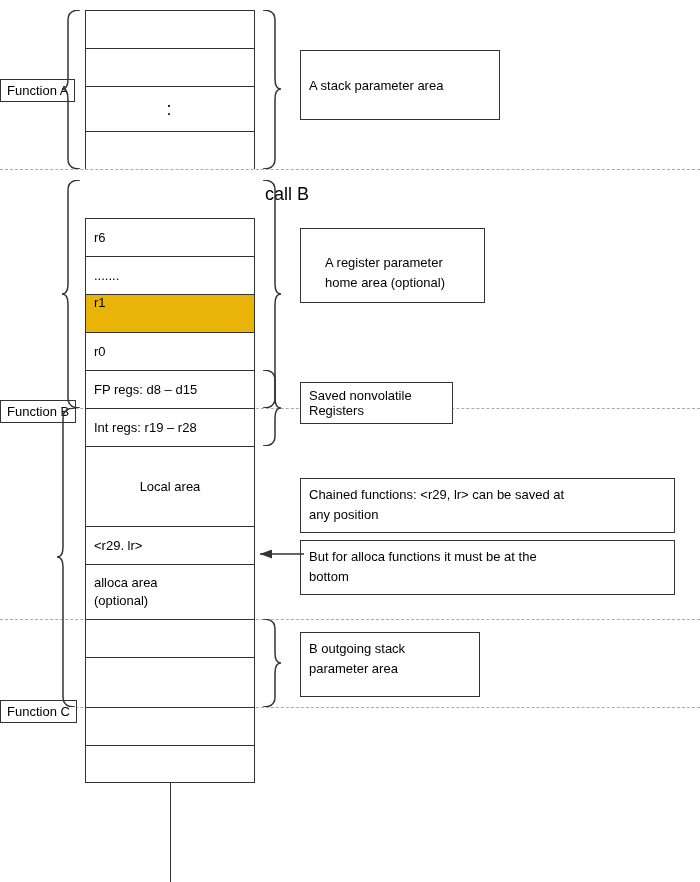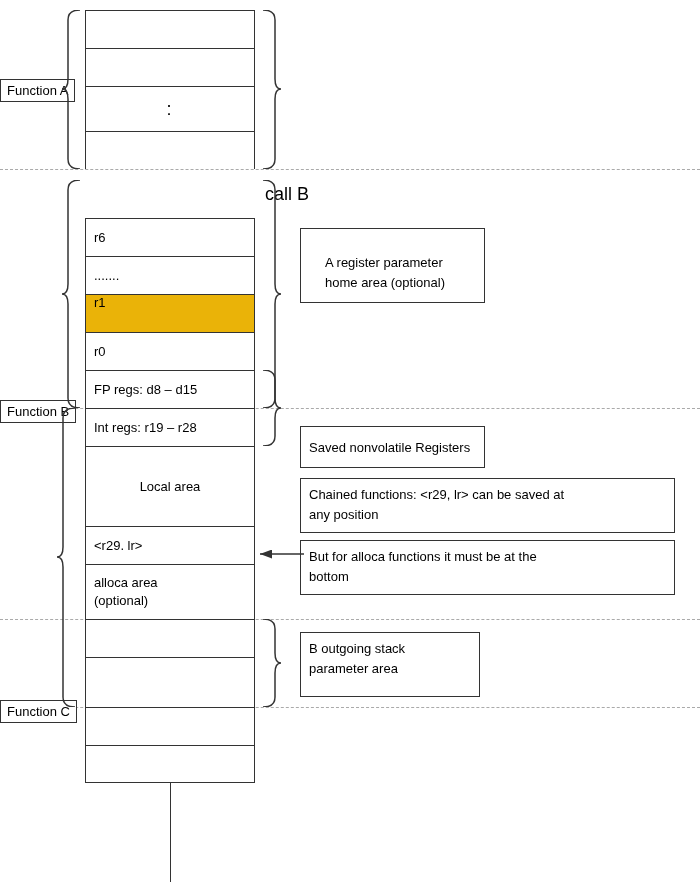--- a/index.html
+++ b/index.html
@@ -126,26 +126,29 @@
   </svg>
 
   <svg style="position:absolute;left:255px;top:370px;" width="28" height="76">
     <path d="M8,0 Q20,0 20,10 L20,28 Q20,38 26,38 Q20,38 20,48 L20,66 Q20,76 8,76" fill="none" stroke="#333" stroke-width="1.5"></path>
   </svg>
 
   <svg style="position:absolute;left:255px;top:619px;" width="28" height="88">
     <path d="M8,0 Q20,0 20,10 L20,34 Q20,44 26,44 Q20,44 20,54 L20,78 Q20,88 8,88" fill="none" stroke="#333" stroke-width="1.5"></path>
   </svg>
 
+  <div style="position:absolute;left:300px;top:50px;width:200px;height:70px;border:1px solid #333;background:#fff;padding:8px;font-size:13px;display:flex;align-items:center;">
+    <span>A stack parameter area</span>
+  </div>
 
   <div style="position:absolute;left:300px;top:228px;width:185px;height:75px;border:1px solid #333;background:#fff;padding:24px;font-size:13px;line-height:1.5;">
     <span>A register parameter<br>home area (optional)</span>
   </div>
 
-  <div style="position:absolute;left:300px;top:382px;width:185px;height:42px;border:1px solid #333;background:#fff;padding:6px 8px;font-size:13px;display:flex;align-items:center;margin-top:44px;">
+  <div style="position:absolute;left:300px;top:382px;width:153px;height:42px;border:1px solid #333;background:#fff;padding:6px 8px;font-size:13px;display:flex;align-items:center;">
     <span>Saved nonvolatile  Registers</span>
   </div>
 
   <div style="position:absolute;left:300px;top:478px;width:375px;height:55px;border:1px solid #333;background:#fff;padding:6px 8px;font-size:13px;line-height:1.5;">
     <span>Chained functions: &lt;r29, lr&gt; can be saved at<br>any position</span>
   </div>
 
   <div style="position:absolute;left:300px;top:540px;width:375px;height:55px;border:1px solid #333;background:#fff;padding:6px 8px;font-size:13px;line-height:1.5;">
     <span>But for alloca functions it must be at the<br>bottom</span>
   </div>

